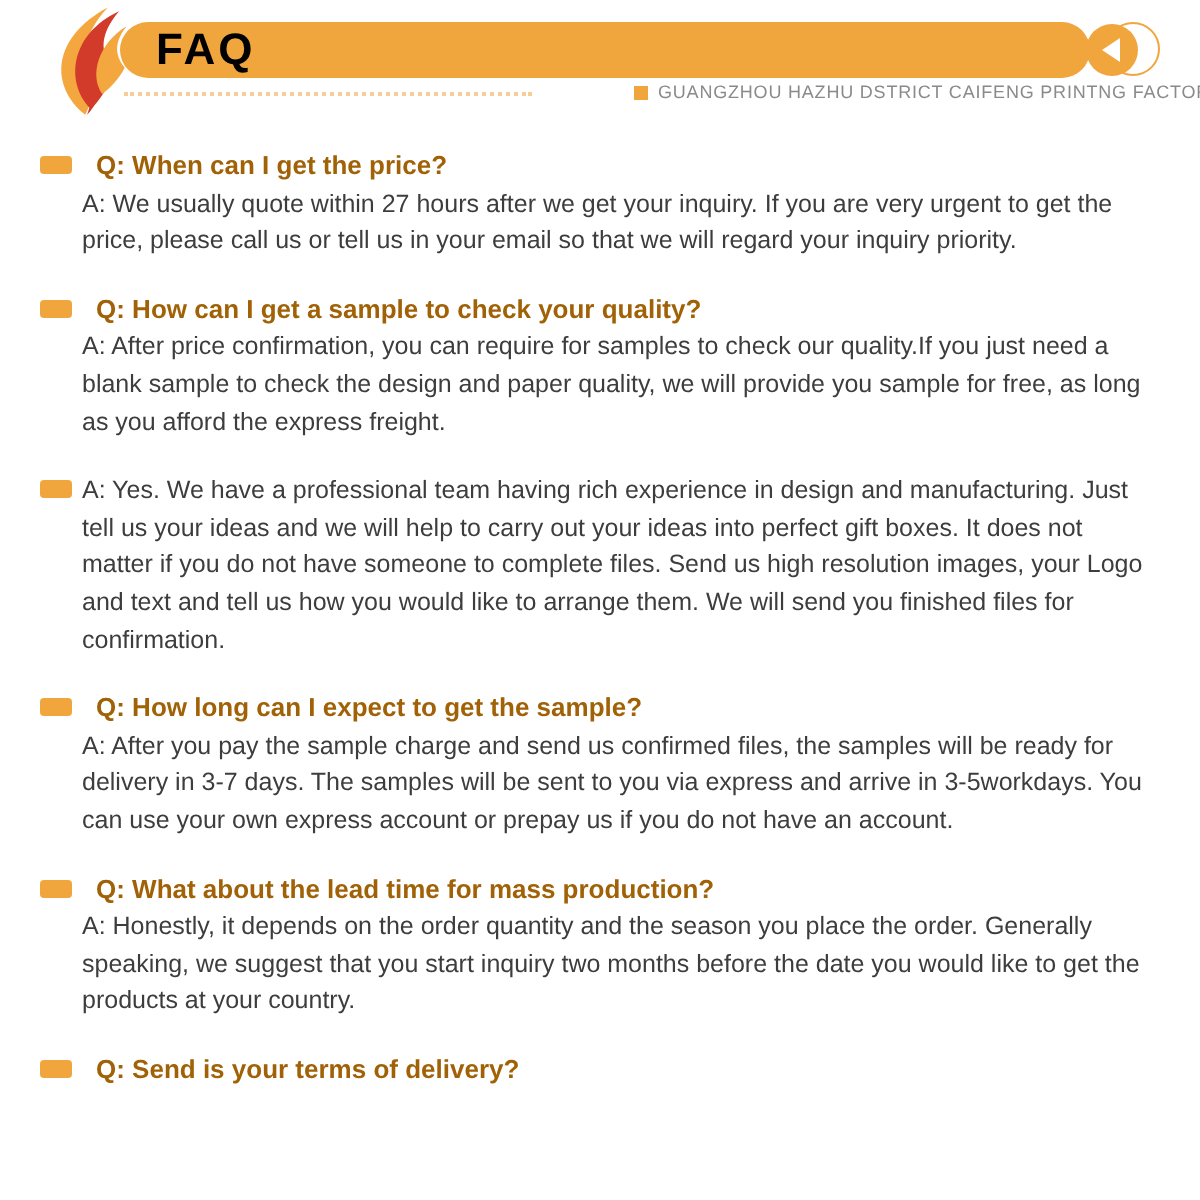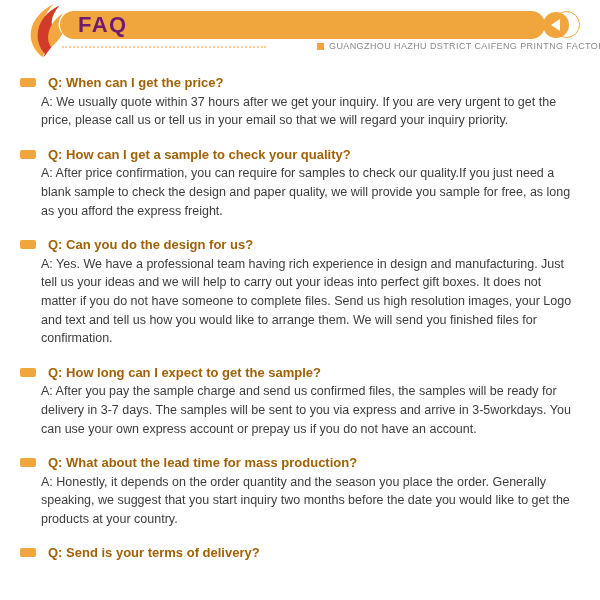--- a/index.html
+++ b/index.html
@@ -6,21 +6,21 @@
   * { margin:0; padding:0; box-sizing:border-box; }
   html,body { background:#ffffff; }
   body { font-family:"Liberation Sans", sans-serif; }
   .page { position:relative; width:600px; height:600px; background:#ffffff; overflow:hidden; }
 
   
   .header { position:relative; height:62px; }
   .flame-logo { position:absolute; left:21px; top:3px; width:47px; height:56px; z-index:3; }
   .banner { position:absolute; left:60px; top:11px; width:485px; height:28px;
             background:#F0A63C; border-radius:14px; z-index:2; display:flex; align-items:center; }
-  .banner-title { color:#701a75; font-weight:bold; font-size:22px; letter-spacing:1.5px;
+  .banner-title { color:#000000; font-weight:bold; font-size:22px; letter-spacing:1.5px;
                   padding-left:18px; line-height:28px; }
   .ring-circle { position:absolute; left:553px; top:11px; width:27px; height:27px;
                  border:1.5px solid #F0A63C; border-radius:50%; z-index:1; background:#fff; }
   .back-btn { position:absolute; left:543px; top:12px; width:26px; height:26px;
               background:#F0A63C; border-radius:50%; z-index:4;
               display:flex; align-items:center; justify-content:center; cursor:pointer; }
   .back-arrow { width:0; height:0; border-top:6px solid transparent; border-bottom:6px solid transparent;
                 border-right:9px solid #ffffff; margin-right:2px; }
   .dotted-line { position:absolute; left:62px; top:46px; width:204px; height:0;
                  border-top:2px dotted #F5CD97; }
@@ -66,32 +66,31 @@
     <div class="company-row">
       <span class="company-square"></span>
       <span class="company-name">GUANGZHOU HAZHU DSTRICT CAIFENG PRINTNG FACTORY</span>
     </div>
   </div>
 
   <div class="faq-list">
   <div class="qa-item">
     <span class="qa-bullet"></span>
     <div class="qa-question">Q: When can I get the price?</div>
-    <div class="qa-answer">A: We usually quote within 37 hours after we get your inquiry. If you are very urgent to get the price, please call us or tell us in your email so that we will regard your inquiry priority.</div>
+    <div class="qa-answer">A: We usually quote within 27 hours after we get your inquiry. If you are very urgent to get the price, please call us or tell us in your email so that we will regard your inquiry priority.</div>
   </div>
 
   <div class="qa-item">
     <span class="qa-bullet"></span>
     <div class="qa-question">Q: How can I get a sample to check your quality?</div>
     <div class="qa-answer">A: After price confirmation, you can require for samples to check our quality.If you just need a blank sample to check the design and paper quality, we will provide you sample for free, as long as you afford the express freight.</div>
   </div>
 
   <div class="qa-item">
     <span class="qa-bullet"></span>
-    <div class="qa-question">Q: Can you do the design for us?</div>
     <div class="qa-answer">A: Yes. We have a professional team having rich experience in design and manufacturing. Just tell us your ideas and we will help to carry out your ideas into perfect gift boxes. It does not matter if you do not have someone to complete files. Send us high resolution images, your Logo and text and tell us how you would like to arrange them. We will send you finished files for confirmation.</div>
   </div>
 
   <div class="qa-item">
     <span class="qa-bullet"></span>
     <div class="qa-question">Q: How long can I expect to get the sample?</div>
     <div class="qa-answer">A: After you pay the sample charge and send us confirmed files, the samples will be ready for delivery in 3-7 days. The samples will be sent to you via express and arrive in 3-5workdays. You can use your own express account or prepay us if you do not have an account.</div>
   </div>
 
   <div class="qa-item">

